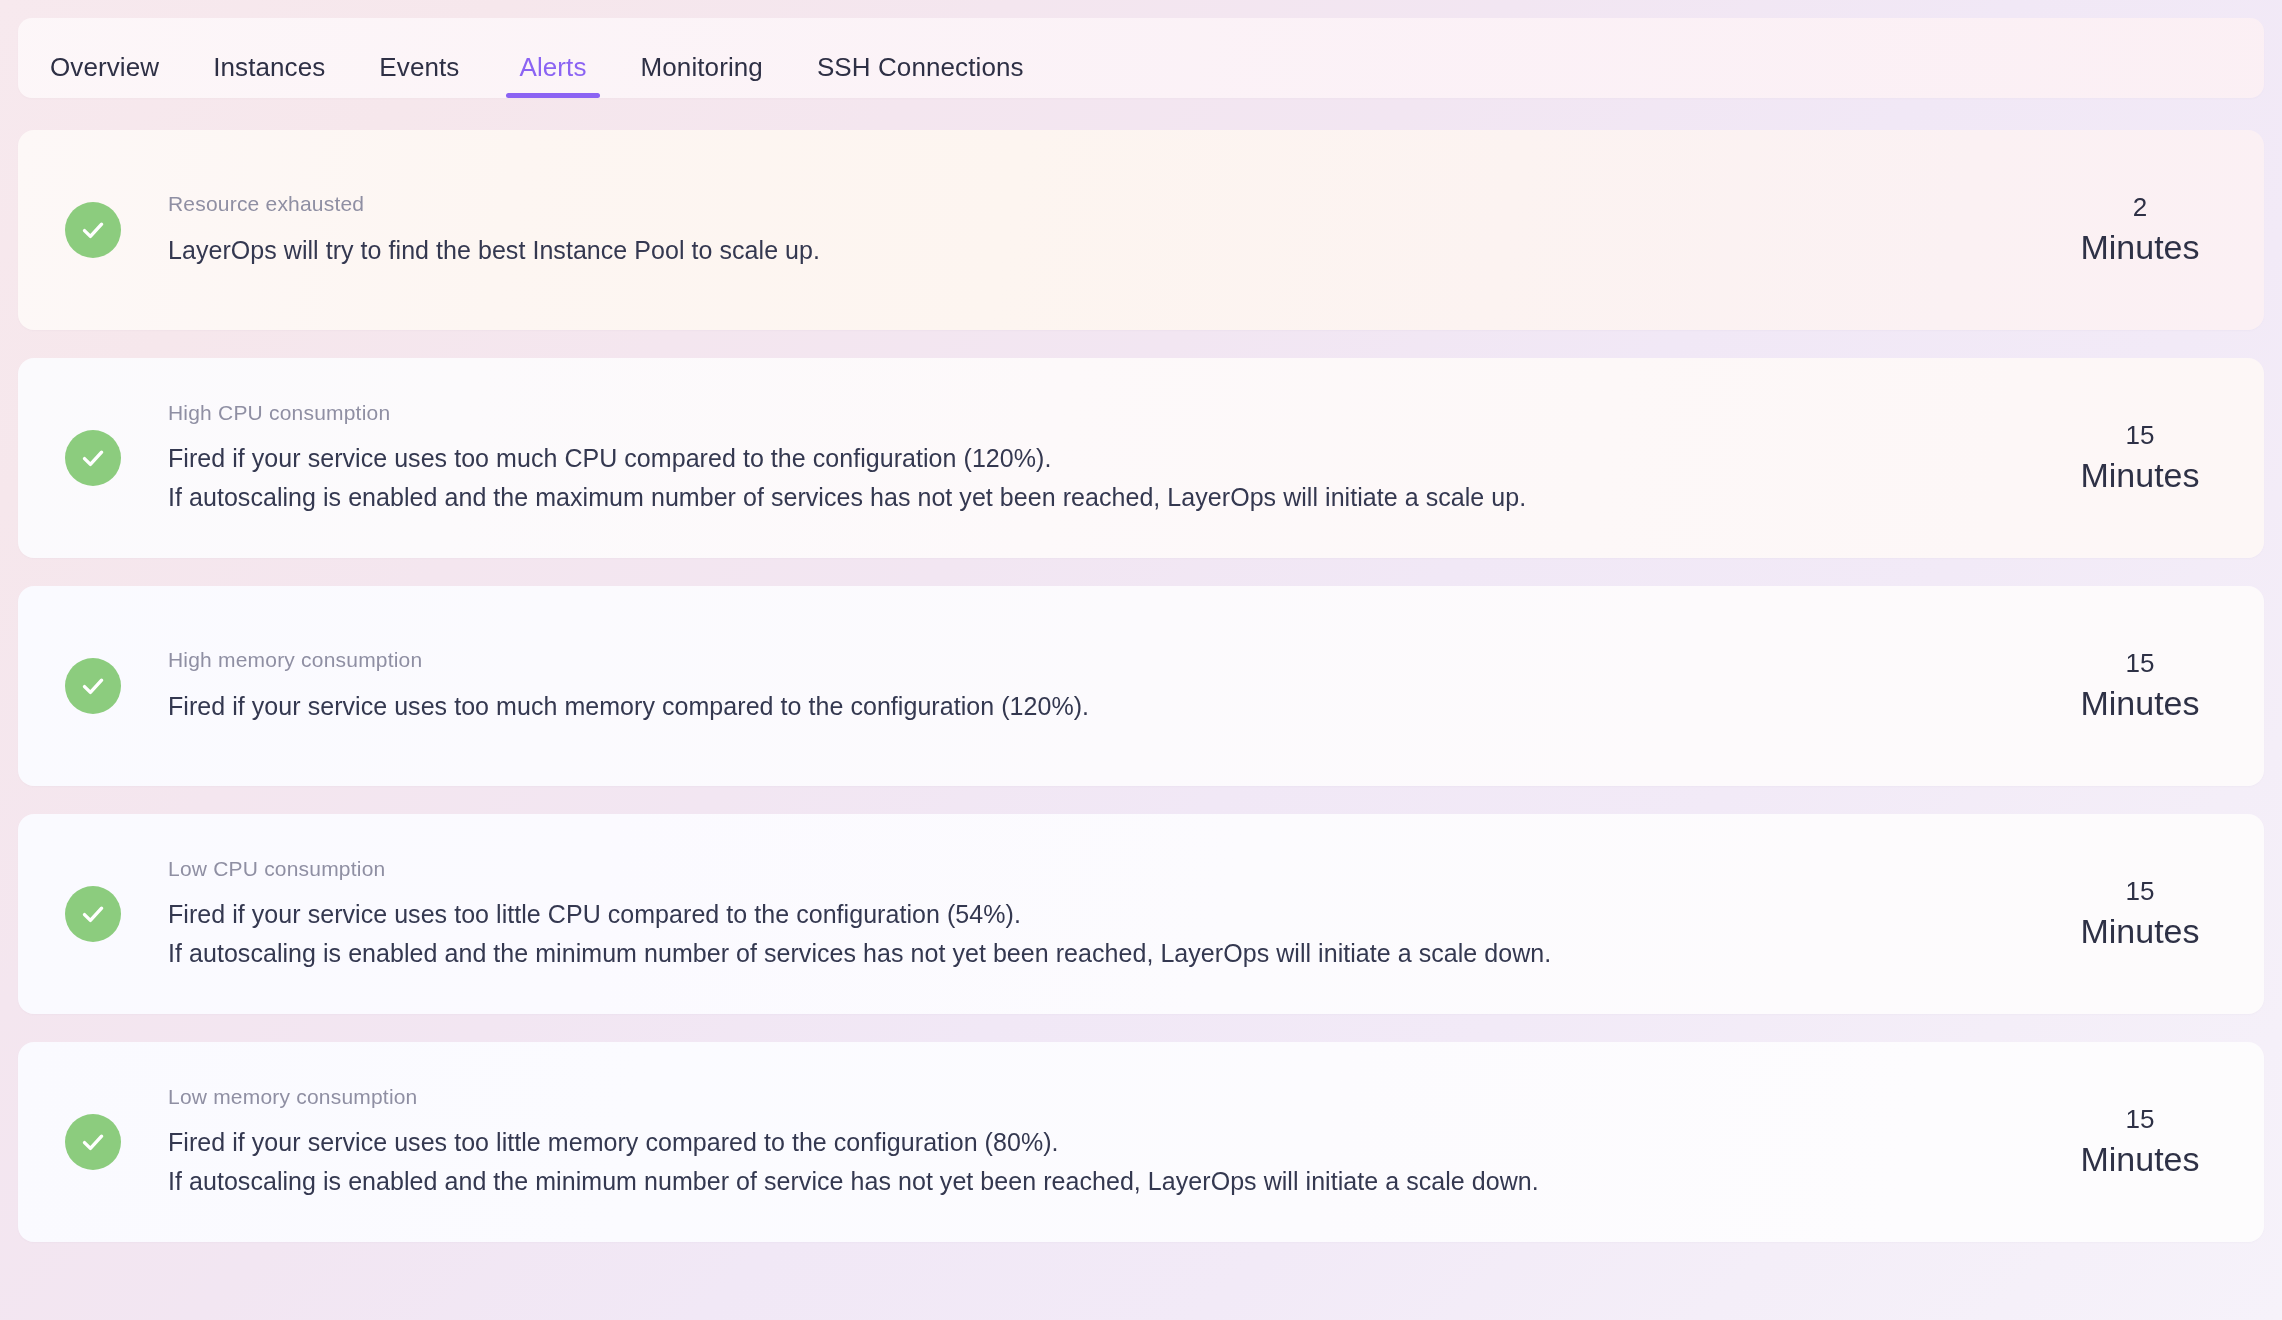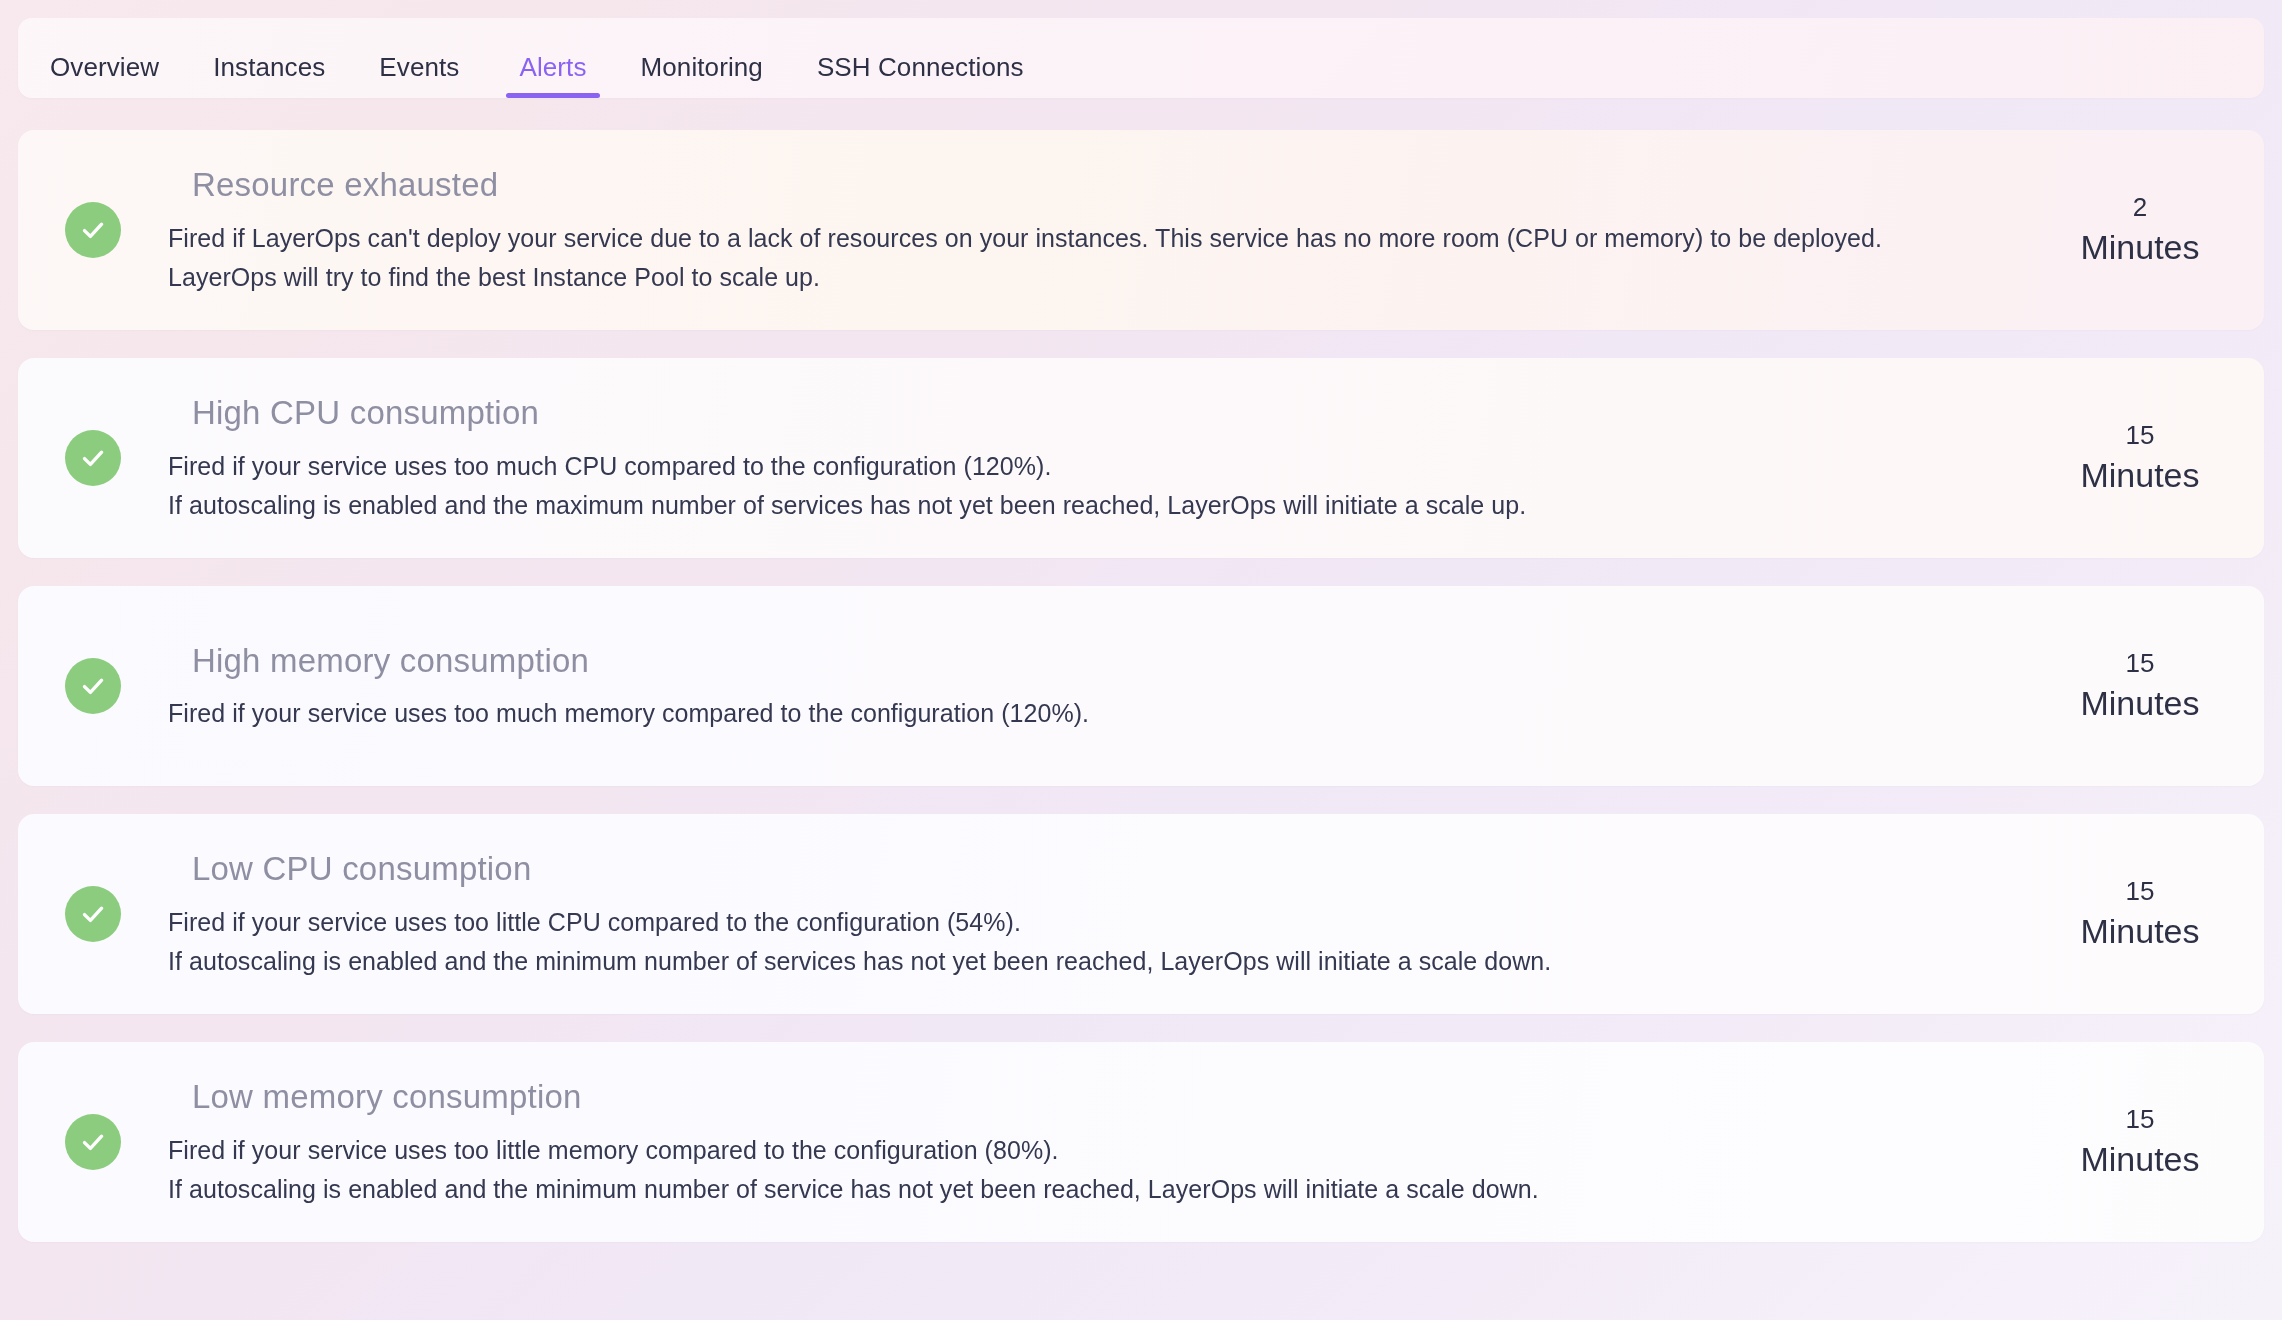--- a/index.html
+++ b/index.html
@@ -136,27 +136,26 @@
   .card-body {
     flex: 1 1 auto;
     padding: 26px 40px 26px 0;
     display: flex;
     flex-direction: column;
     justify-content: center;
     min-width: 0;
   }
 
   .card-title {
-    font-size: 33px;
+    font-size: 21px;
     font-weight: 400;
     color: #8f8fa3;
     letter-spacing: 0.2px;
     line-height: 1.25;
     margin-bottom: 14px;
-    margin-left: 24px;
   }
 
   .card-desc {
     font-size: 25px;
     color: #343850;
     line-height: 1.48;
     letter-spacing: 0.05px;
   }
   .card-desc + .card-desc { margin-top: 2px; }
 
@@ -201,21 +200,20 @@
       <article class="alert-card t0">
         <div class="card-left">
           <div class="status-icon">
             <svg width="34" height="34" viewBox="0 0 34 34" aria-hidden="true">
               <path d="M8.5 17.6 L14.4 23.4 L25.6 11.2" fill="none" stroke="#ffffff" stroke-width="3.4" stroke-linecap="round" stroke-linejoin="round"></path>
             </svg>
           </div>
         </div>
         <div class="card-body">
           <div class="card-title">Resource exhausted</div>
-          <p class="card-desc">Fired if LayerOps can't deploy your service due to a lack of resources on your instances. This service has no more room (CPU or memory) to be deployed.</p>
           <p class="card-desc">LayerOps will try to find the best Instance Pool to scale up.</p>
         </div>
         <div class="card-right">
           <div class="interval-value">2</div>
           <div class="interval-unit">Minutes</div>
         </div>
       </article>
       <article class="alert-card t1">
         <div class="card-left">
           <div class="status-icon">

